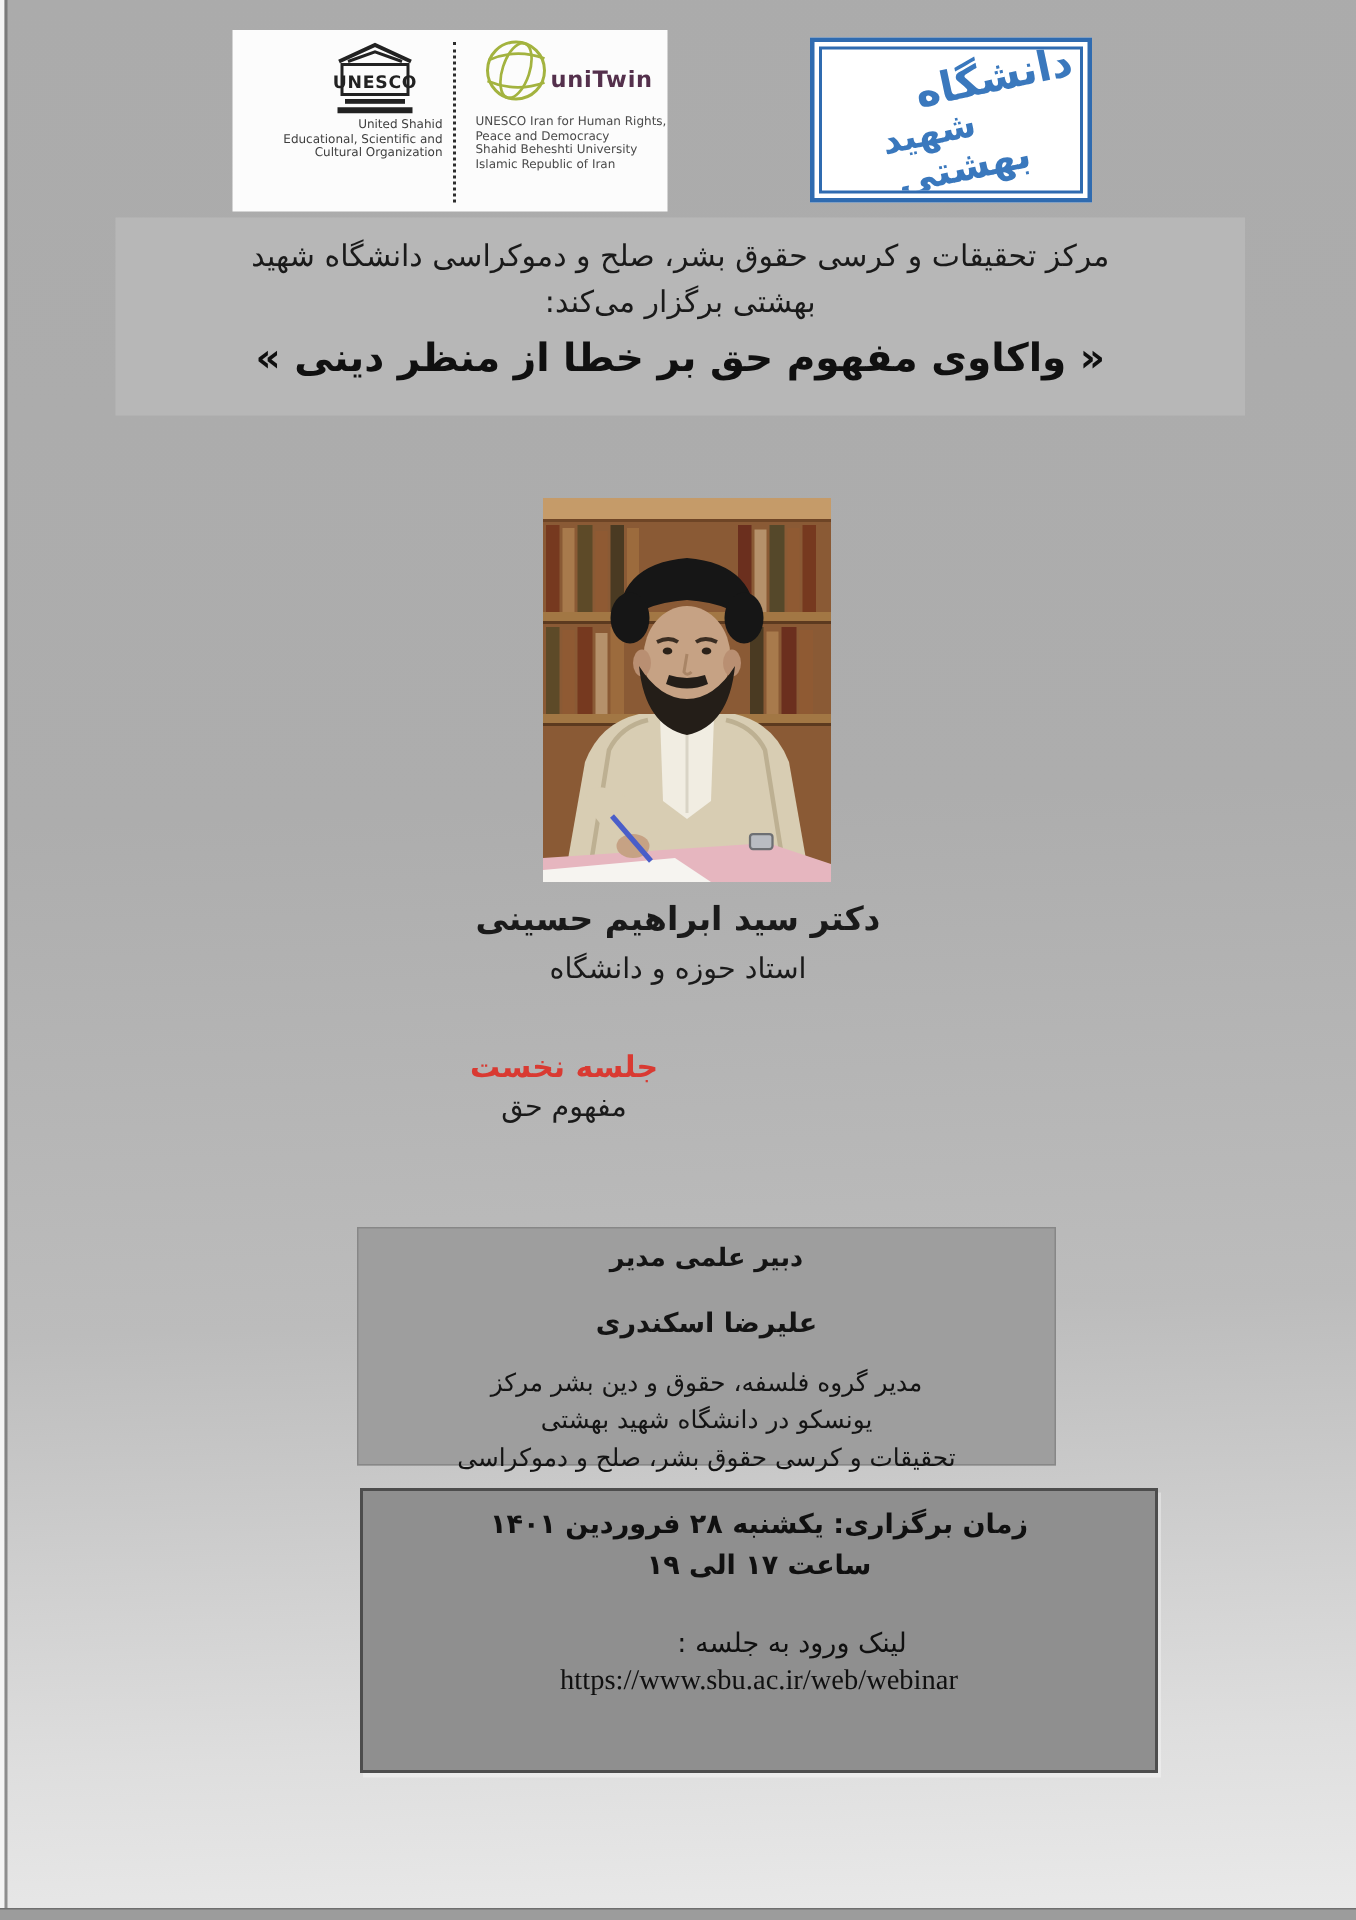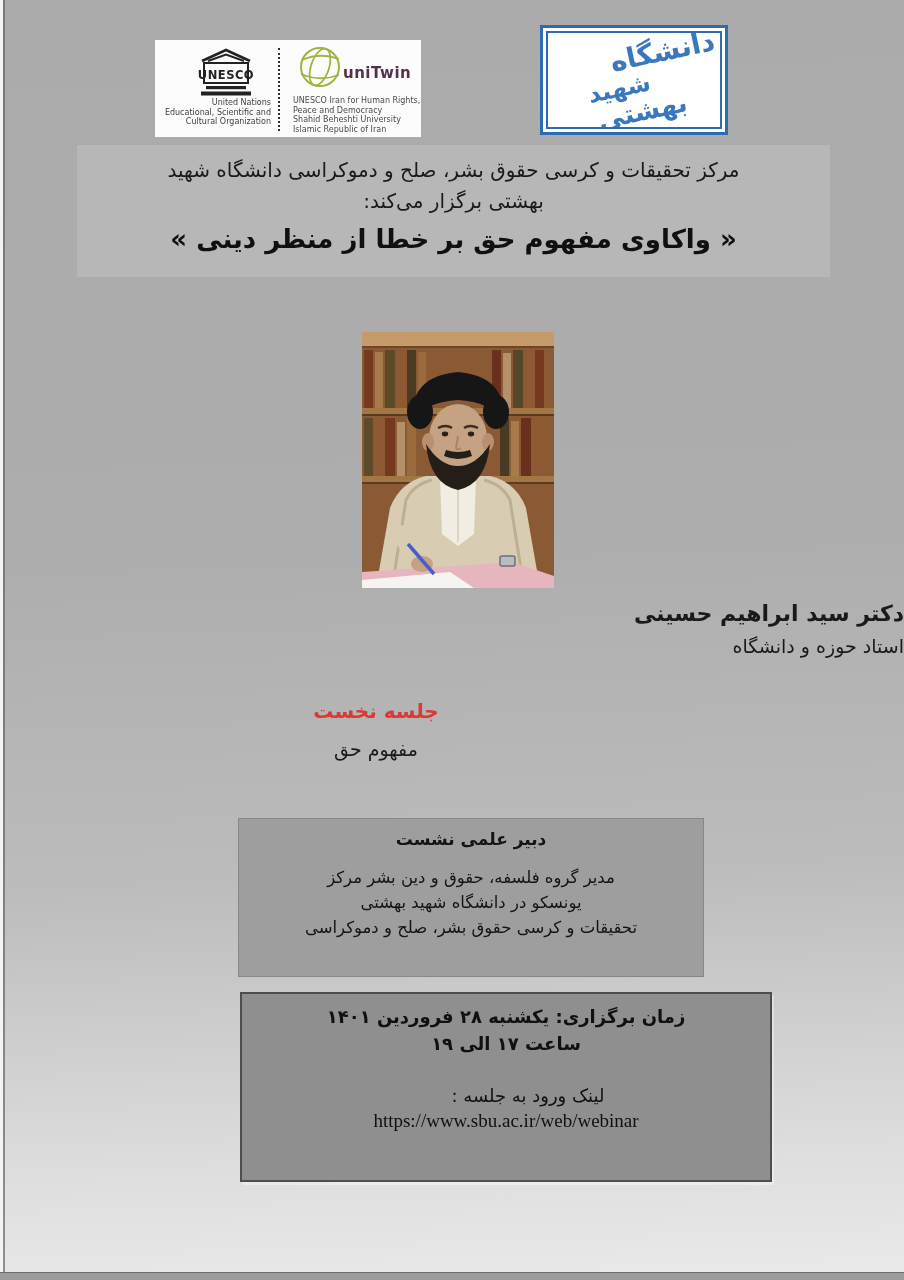--- a/index.html
+++ b/index.html
@@ -8,21 +8,21 @@
     font-family:"DejaVu Sans",sans-serif;color:#1a1a1a;
     background:linear-gradient(178deg,#ababab 0%,#adadad 42%,#bcbcbc 68%,#dedede 90%,#eaeaea 100%);
   }
   .abs{position:absolute;}
   
   .edge-white{left:0;top:0;width:3px;height:100%;background:#f4f4f4;}
   .edge-line{left:3px;top:0;width:2px;height:100%;background:#5f5f5f;opacity:.65;}
   .bottom-strip{left:0;bottom:0;width:100%;height:7px;background:#9c9c9c;border-top:1px solid #6f6f6f;}
 
   
-  .unesco-box{left:155px;top:40px;width:266px;height:97px;background:#fcfcfc;display:flex;}
+  .unesco-box{left:155px;top:20px;width:266px;height:121px;background:#fcfcfc;display:flex;padding-left:24px;}
   .unesco-col{width:116px;display:flex;flex-direction:column;align-items:flex-end;padding:6px 2px 0 0;}
   .unesco-col svg{display:block;margin:0 14px 2px 0;}
   .logo-caption{font-size:8px;line-height:9.5px;color:#3e3e3e;text-align:right;white-space:nowrap;}
   .dotted-sep{border-left:2px dotted #2d2d2d;margin:8px 5px 6px 5px;}
   .unitwin-col{flex:1;position:relative;padding-left:6px;}
   .unitwin-globe{position:absolute;left:8px;top:4px;}
   .unitwin-word{position:absolute;left:10px;top:24px;font-size:15px;font-weight:bold;color:#54304c;letter-spacing:.5px;margin-left:48px;}
   .unitwin-caption{position:absolute;left:8px;top:56px;font-size:8px;line-height:9.5px;color:#4a4a4a;white-space:nowrap;}
 
   
@@ -33,28 +33,28 @@
   .header-box{left:77px;top:145px;width:753px;height:132px;background:#b7b7b7;text-align:center;direction:rtl;}
   .h-line{font-size:20px;letter-spacing:2px;}
   .h-line1{padding-top:13px;}
   .h-line2{margin-top:7px;}
   .h-title{margin-top:11px;font-size:26px;font-weight:bold;letter-spacing:2px;color:#101010;}
 
   
   .photo{left:362px;top:332px;width:192px;height:256px;}
 
   
-  .speaker{left:0;top:601px;width:904px;direction:rtl;}
+  .speaker{left:0;top:601px;width:904px;text-align:center;direction:rtl;}
   .speaker-name{font-size:22px;font-weight:bold;letter-spacing:4px;}
   .speaker-role{margin-top:9px;font-size:19px;letter-spacing:5px;}
 
   
   .session{left:0;top:699px;width:752px;text-align:center;direction:rtl;}
   .session-label{font-size:20px;font-weight:bold;letter-spacing:5px;}
-  .session-topic{margin-top:15px;font-size:19px;letter-spacing:6px;}
+  .session-topic{margin-top:4px;font-size:19px;letter-spacing:6px;}
 
   
   .secretary-box{left:238px;top:818px;width:466px;height:159px;background:#9e9e9e;border:1px solid #878787;box-sizing:border-box;text-align:center;direction:rtl;color:#141414;}
   .sec-heading{padding-top:10px;font-size:17px;font-weight:bold;letter-spacing:2px;}
   .sec-name{margin-top:23px;font-size:18px;font-weight:bold;letter-spacing:3px;}
   .sec-line{font-size:16.5px;letter-spacing:2px;line-height:25px;}
   .sec-lines{margin-top:16px;}
 
   
   .schedule-box{left:240px;top:992px;width:532px;height:190px;background:#8f8f8f;border:2px solid #4d4d4d;box-sizing:border-box;text-align:center;direction:rtl;color:#101010;box-shadow:2px 3px 0 rgba(255,255,255,.35);}
@@ -76,21 +76,21 @@
     <div class="unesco-col">
       <svg width="62" height="50" viewBox="0 0 62 50">
         <polyline points="7,15 31,4 55,15" fill="none" stroke="#222" stroke-width="2.6"></polyline>
         <polyline points="13,15 31,8.5 49,15" fill="none" stroke="#222" stroke-width="2"></polyline>
         <rect x="9" y="17" width="44" height="20" fill="none" stroke="#222" stroke-width="2"></rect>
         <text x="31" y="32.5" text-anchor="middle" font-family="DejaVu Sans, sans-serif" font-size="11.5" font-weight="bold" fill="#222" letter-spacing="0.5">UNESCO</text>
         <rect x="11" y="40" width="40" height="3.2" fill="#222"></rect>
         <rect x="6" y="45.5" width="50" height="4" fill="#222"></rect>
       </svg>
       <div class="logo-caption">
-        <div>United Nations</div>
+        <div>United Shahid</div>
         <div>Educational, Scientific and</div>
         <div>Cultural Organization</div>
       </div>
     </div>
     <div class="dotted-sep"></div>
     <div class="unitwin-col">
       <svg class="unitwin-globe" width="58" height="50" viewBox="0 0 58 50">
         <circle cx="27" cy="23" r="19" fill="none" stroke="#a3b33f" stroke-width="2"></circle>
         <ellipse cx="27" cy="23" rx="9" ry="19" fill="none" stroke="#a3b33f" stroke-width="1.8" transform="rotate(18 27 23)"></ellipse>
         <path d="M9,16 Q27,8 46,15" fill="none" stroke="#a3b33f" stroke-width="1.8"></path>
@@ -196,21 +196,22 @@
     <div class="speaker-name">دکتر سید ابراهیم حسینی</div>
     <div class="speaker-role">استاد حوزه و دانشگاه</div>
   </div>
 
   <div class="abs session">
     <div class="session-label" id="session-label" style="color: rgb(217, 58, 50);">جلسه نخست</div>
     <div class="session-topic">مفهوم حق</div>
   </div>
 
   <div class="abs secretary-box">
-    <div class="sec-heading">دبیر علمی نشست</div>
+    <div class="sec-heading">دبیر علمی مدیر</div>
+    <div class="sec-name">علیرضا اسکندری</div>
     <div class="sec-lines">
       <div class="sec-line">مدیر گروه فلسفه، حقوق و دین بشر مرکز</div>
       <div class="sec-line">یونسکو در دانشگاه شهید بهشتی</div>
       <div class="sec-line">تحقیقات و کرسی حقوق بشر، صلح و دموکراسی</div>
     </div>
   </div>
 
   <div class="abs schedule-box">
     <div class="sch-line1">زمان برگزاری: یکشنبه ۲۸ فروردین ۱۴۰۱</div>
     <div class="sch-line2">ساعت ۱۷ الی ۱۹</div>

